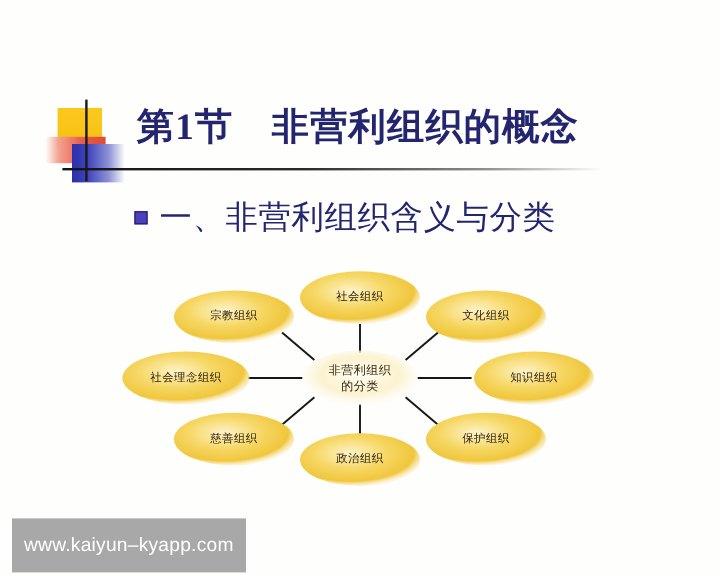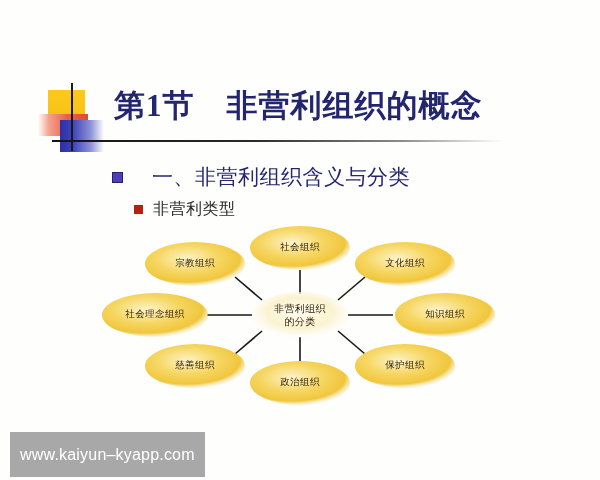--- a/index.html
+++ b/index.html
@@ -89,25 +89,24 @@
     display:flex; align-items:center; gap:10px;
   }
   #bullet-l1 .sq {
     width:11px; height:11px;
     background:#4b3fbd;
     border:1px solid #24206a;
     flex:none;
   }
   #bullet-l1 .txt {
     font-family:"Liberation Serif","DejaVu Serif", serif;
-    font-size:21px;
+    font-size:27px;
     color:#23266e;
     letter-spacing:.5px;
     white-space:nowrap;
-    margin-left:19px;
   }
 
   #bullet-l2 {
     position:absolute; left:134px; top:199px;
     display:flex; align-items:center; gap:10px;
   }
   #bullet-l2 .sq {
     width:9px; height:9px;
     background:#b61f12;
     flex:none;
@@ -158,24 +157,20 @@
     <div class="deco" id="deco-vline"></div>
     <div class="deco" id="deco-hline"></div>
     <div id="title-text">第1节　非营利组织的概念</div>
   </div>
 
   <div id="bullet-l1">
     <span class="sq"></span>
     <span class="txt">一、非营利组织含义与分类</span>
   </div>
 
-  <div id="bullet-l2">
-    <span class="sq"></span>
-    <span class="txt">非营利类型</span>
-  </div>
 
   <div id="diagram">
     <svg viewBox="0 0 400 185" xmlns="http://www.w3.org/2000/svg">
       <defs>
         <radialGradient id="nodeGrad" cx="42%" cy="38%" r="68%">
           <stop offset="0%" stop-color="#fdf3c8"></stop>
           <stop offset="45%" stop-color="#f6d764"></stop>
           <stop offset="78%" stop-color="#f0c63c"></stop>
           <stop offset="100%" stop-color="#ffffff" stop-opacity="0"></stop>
         </radialGradient>

